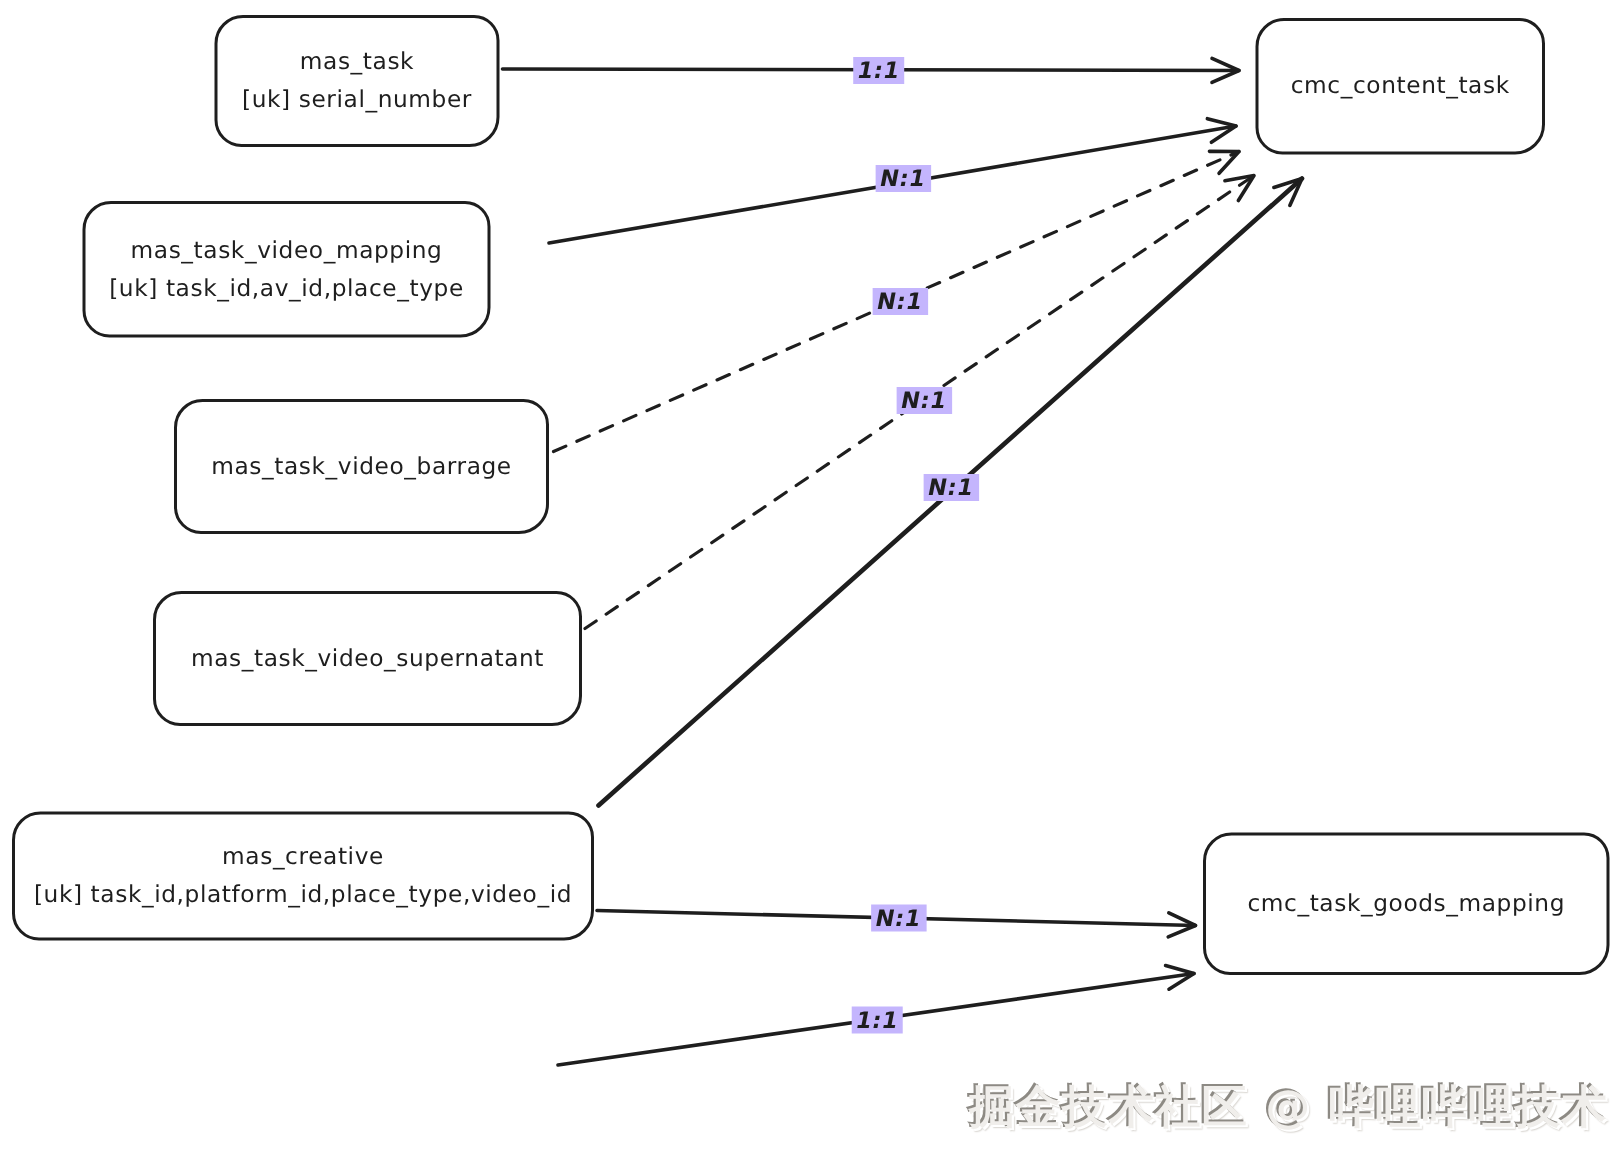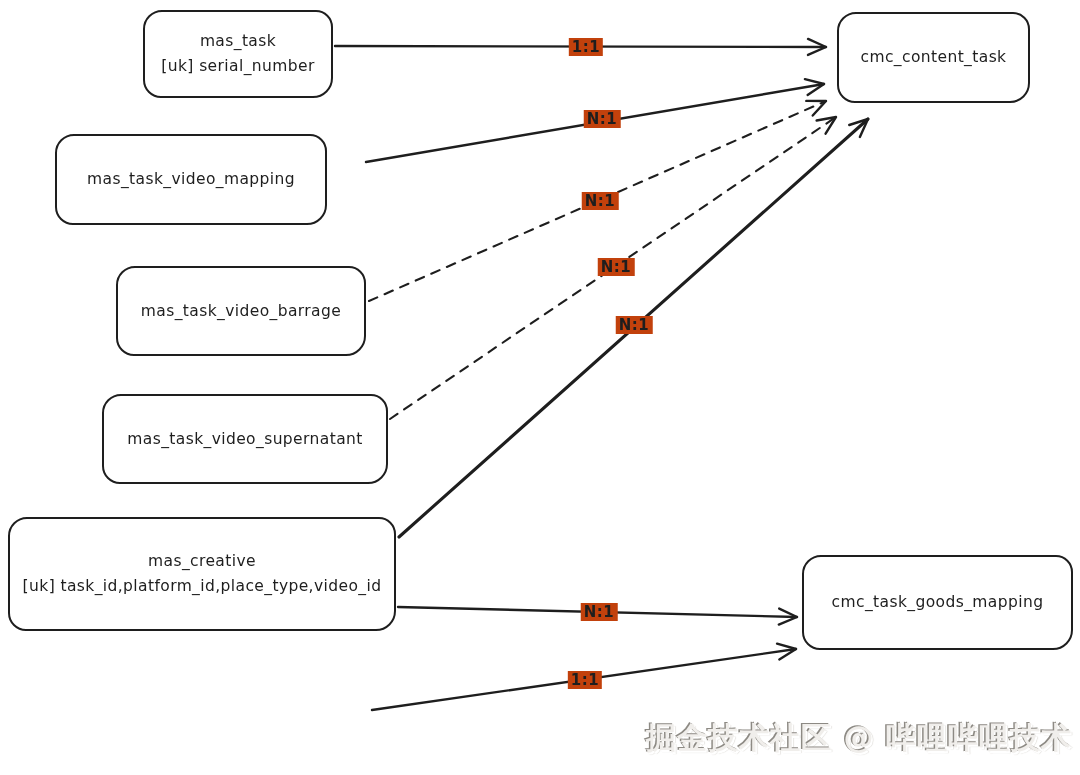--- a/index.html
+++ b/index.html
@@ -46,27 +46,28 @@
   .node-line {
     font-size: 15.5px;
     line-height: 21px;
     white-space: nowrap;
     letter-spacing: 0.4px;
   }
 
   .edge-label {
     position: absolute;
     transform: translate(-50%, -50%);
-    background: #c2410c;
+    background: #c4b5fd;
     color: #1e1e1e;
     font-size: 15px;
     font-weight: 600;
     letter-spacing: 0.5px;
     padding: 0 3px;
     white-space: nowrap;
+    font-style: italic;
   }
 
   .watermark {
     position: absolute;
     right: 8px;
     bottom: 16px;
     font-size: 30px;
     font-weight: 700;
     letter-spacing: 1px;
     white-space: nowrap;
@@ -97,31 +98,32 @@
     <line class="edge" x1="372" y1="710" x2="796" y2="649" marker-end="url(#arrowhead)"></line>
   </svg>
 
   <div class="node" style="left:143px; top:10px; width:190px; height:88px;">
     <div class="node-line">mas_task</div>
     <div class="node-line">[uk] serial_number</div>
   </div>
 
   <div class="node" style="left:55px; top:134px; width:272px; height:91px;">
     <div class="node-line">mas_task_video_mapping</div>
+    <div class="node-line">[uk] task_id,av_id,place_type</div>
   </div>
 
   <div class="node" style="left:116px; top:266px; width:250px; height:90px;">
     <div class="node-line">mas_task_video_barrage</div>
   </div>
 
   <div class="node" style="left:102px; top:394px; width:286px; height:90px;">
     <div class="node-line">mas_task_video_supernatant</div>
   </div>
 
-  <div class="node" style="left:8px; top:517px; width:388px; height:114px;">
+  <div class="node" style="left:8px; top:541px; width:388px; height:86px;">
     <div class="node-line">mas_creative</div>
     <div class="node-line">[uk] task_id,platform_id,place_type,video_id</div>
   </div>
 
 
   <div class="node" style="left:837px; top:12px; width:193px; height:91px;">
     <div class="node-line">cmc_content_task</div>
   </div>
 
   <div class="node" style="left:802px; top:555px; width:271px; height:95px;justify-content:center;">

